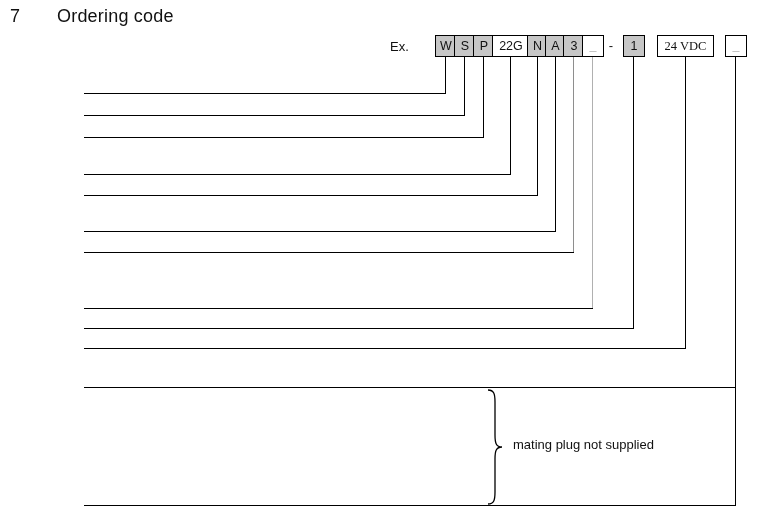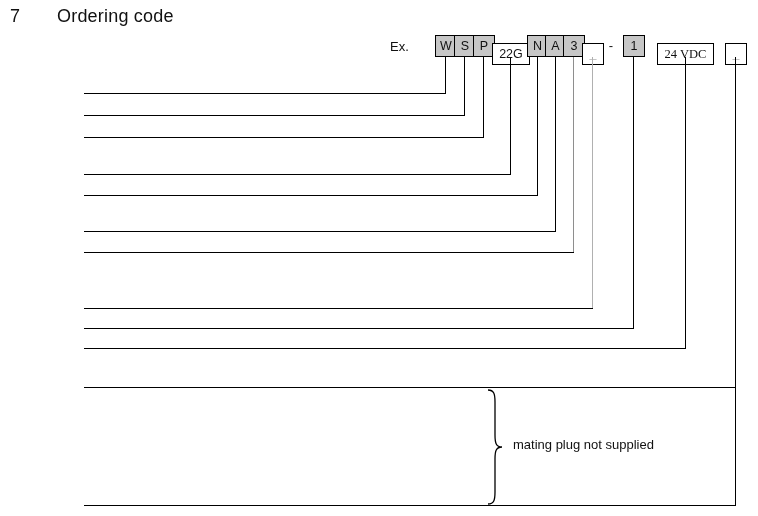--- a/index.html
+++ b/index.html
@@ -4,21 +4,21 @@
 <style>
   html,body{margin:0;padding:0;}
   body{font-family:"Liberation Sans",sans-serif;background:#fff;color:#111;}
   .page{position:relative;width:758px;height:516px;background:#ffffff;overflow:hidden;}
   .heading{position:absolute;top:6px;left:10px;font-size:18px;font-weight:normal;letter-spacing:.2px;}
   .heading .sec{display:inline-block;width:47px;}
   .ex-label{position:absolute;left:390px;top:39px;font-size:13px;}
   .code-box{position:absolute;top:35px;height:20px;border:1px solid #000;
             font-size:12.5px;line-height:20px;text-align:center;box-sizing:content-box;}
   .code-box.gray{background:#c6c6c6;}
-  .code-box.white{background:#ffffff;margin-top:8px;}
+  .code-box.white{background:#ffffff;}
   .code-box .muted{color:#8f8f8f;font-weight:bold;}
   .dash{position:absolute;left:604px;top:38px;width:14px;text-align:center;font-size:13px;}
   .vline{position:absolute;width:1px;background:#000;}
   .hline{position:absolute;height:1px;background:#000;}
   .brace{position:absolute;left:486px;top:388px;}
   .brace-note{position:absolute;left:513px;top:437px;font-size:13px;text-align:center;}
 </style>
 </head>
 <body>
 

